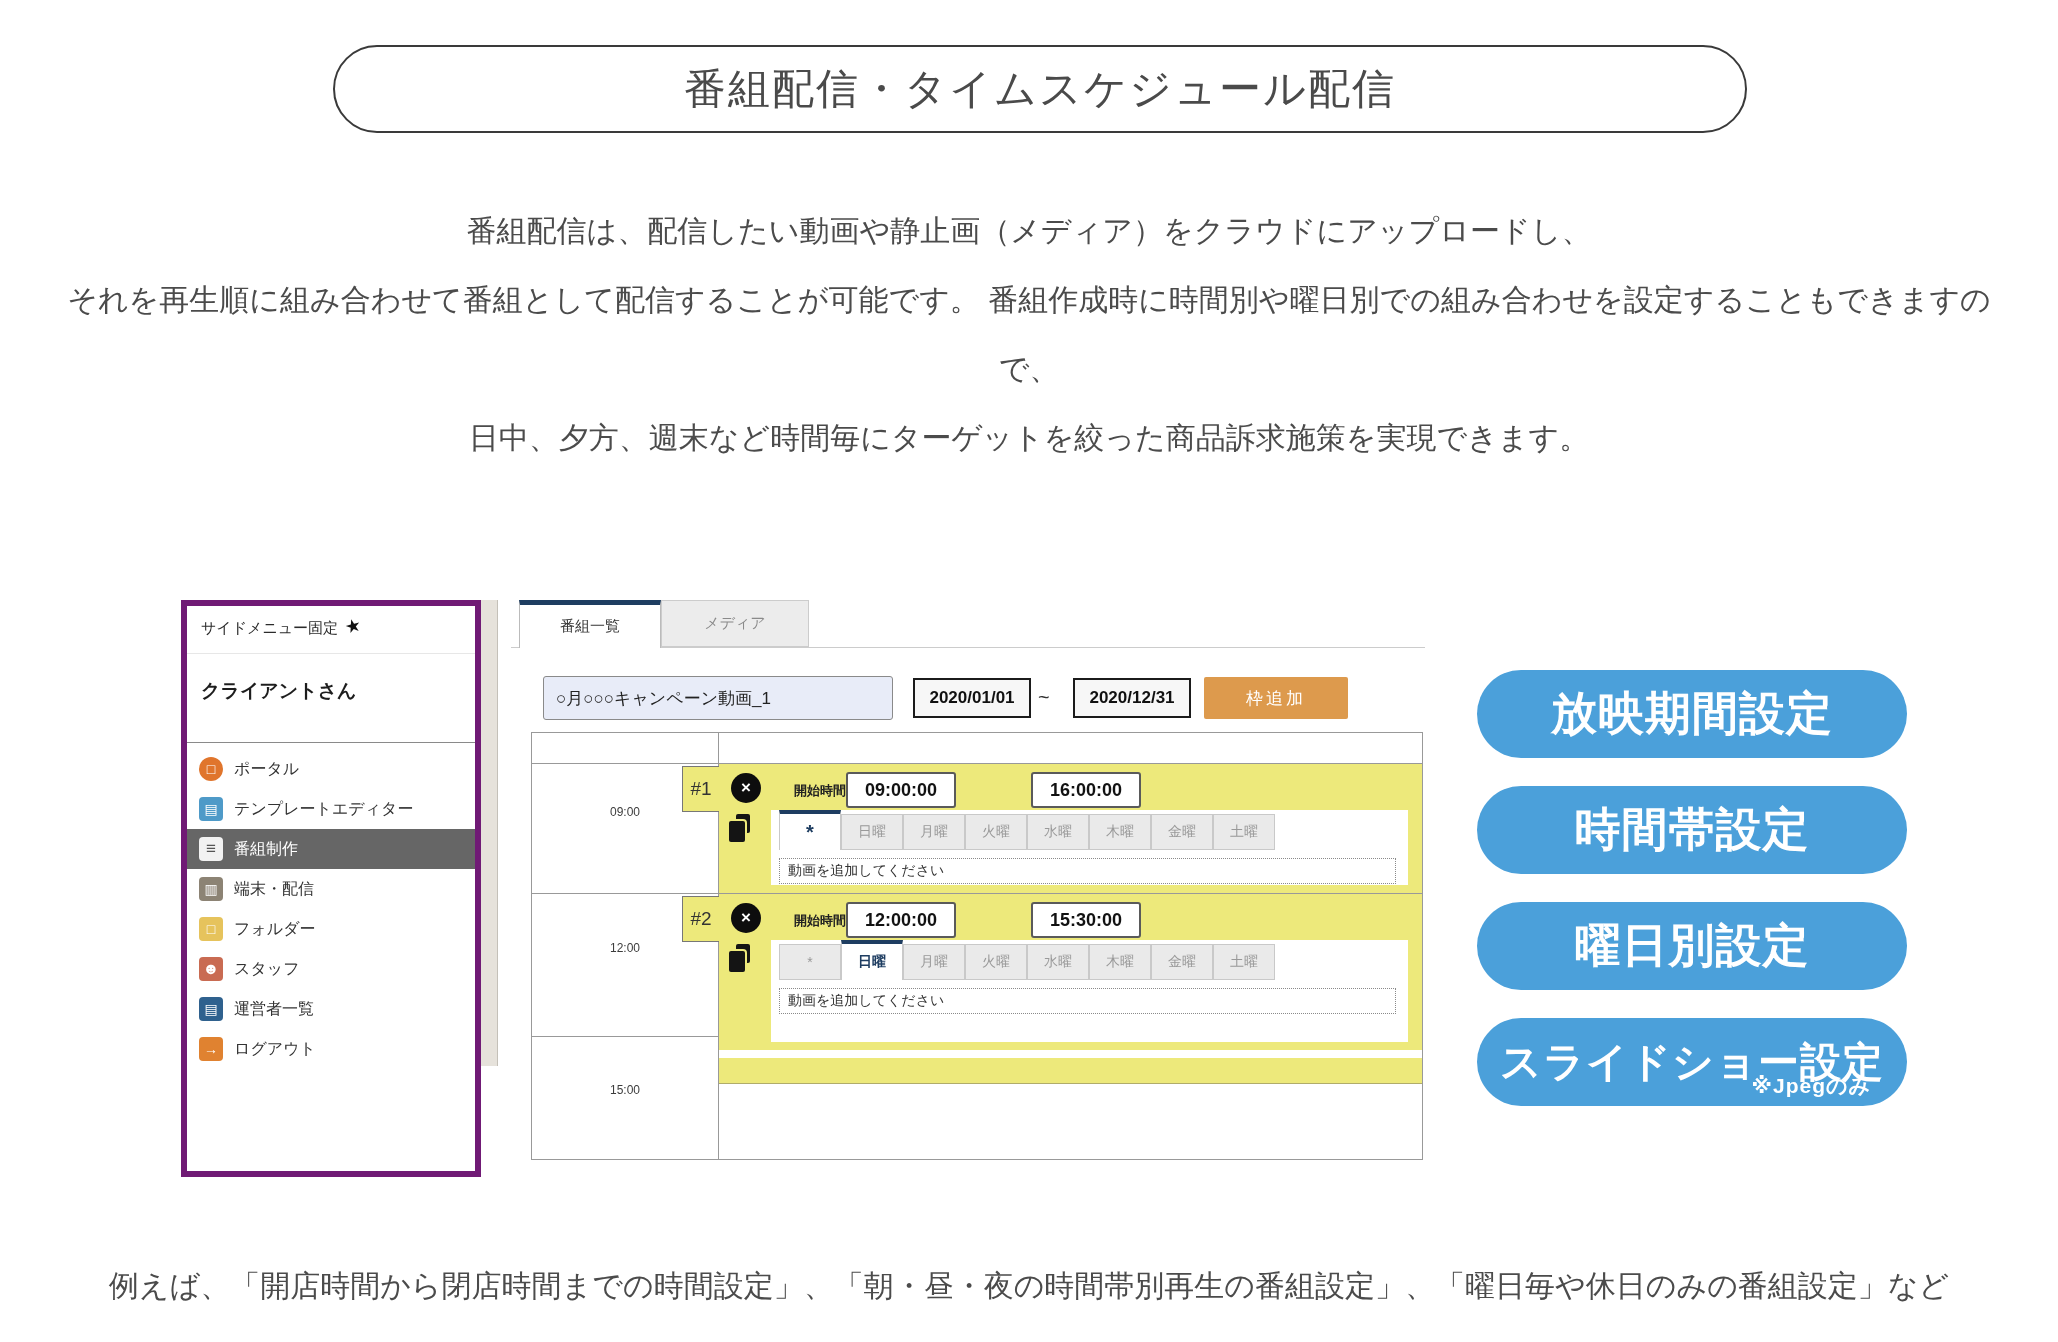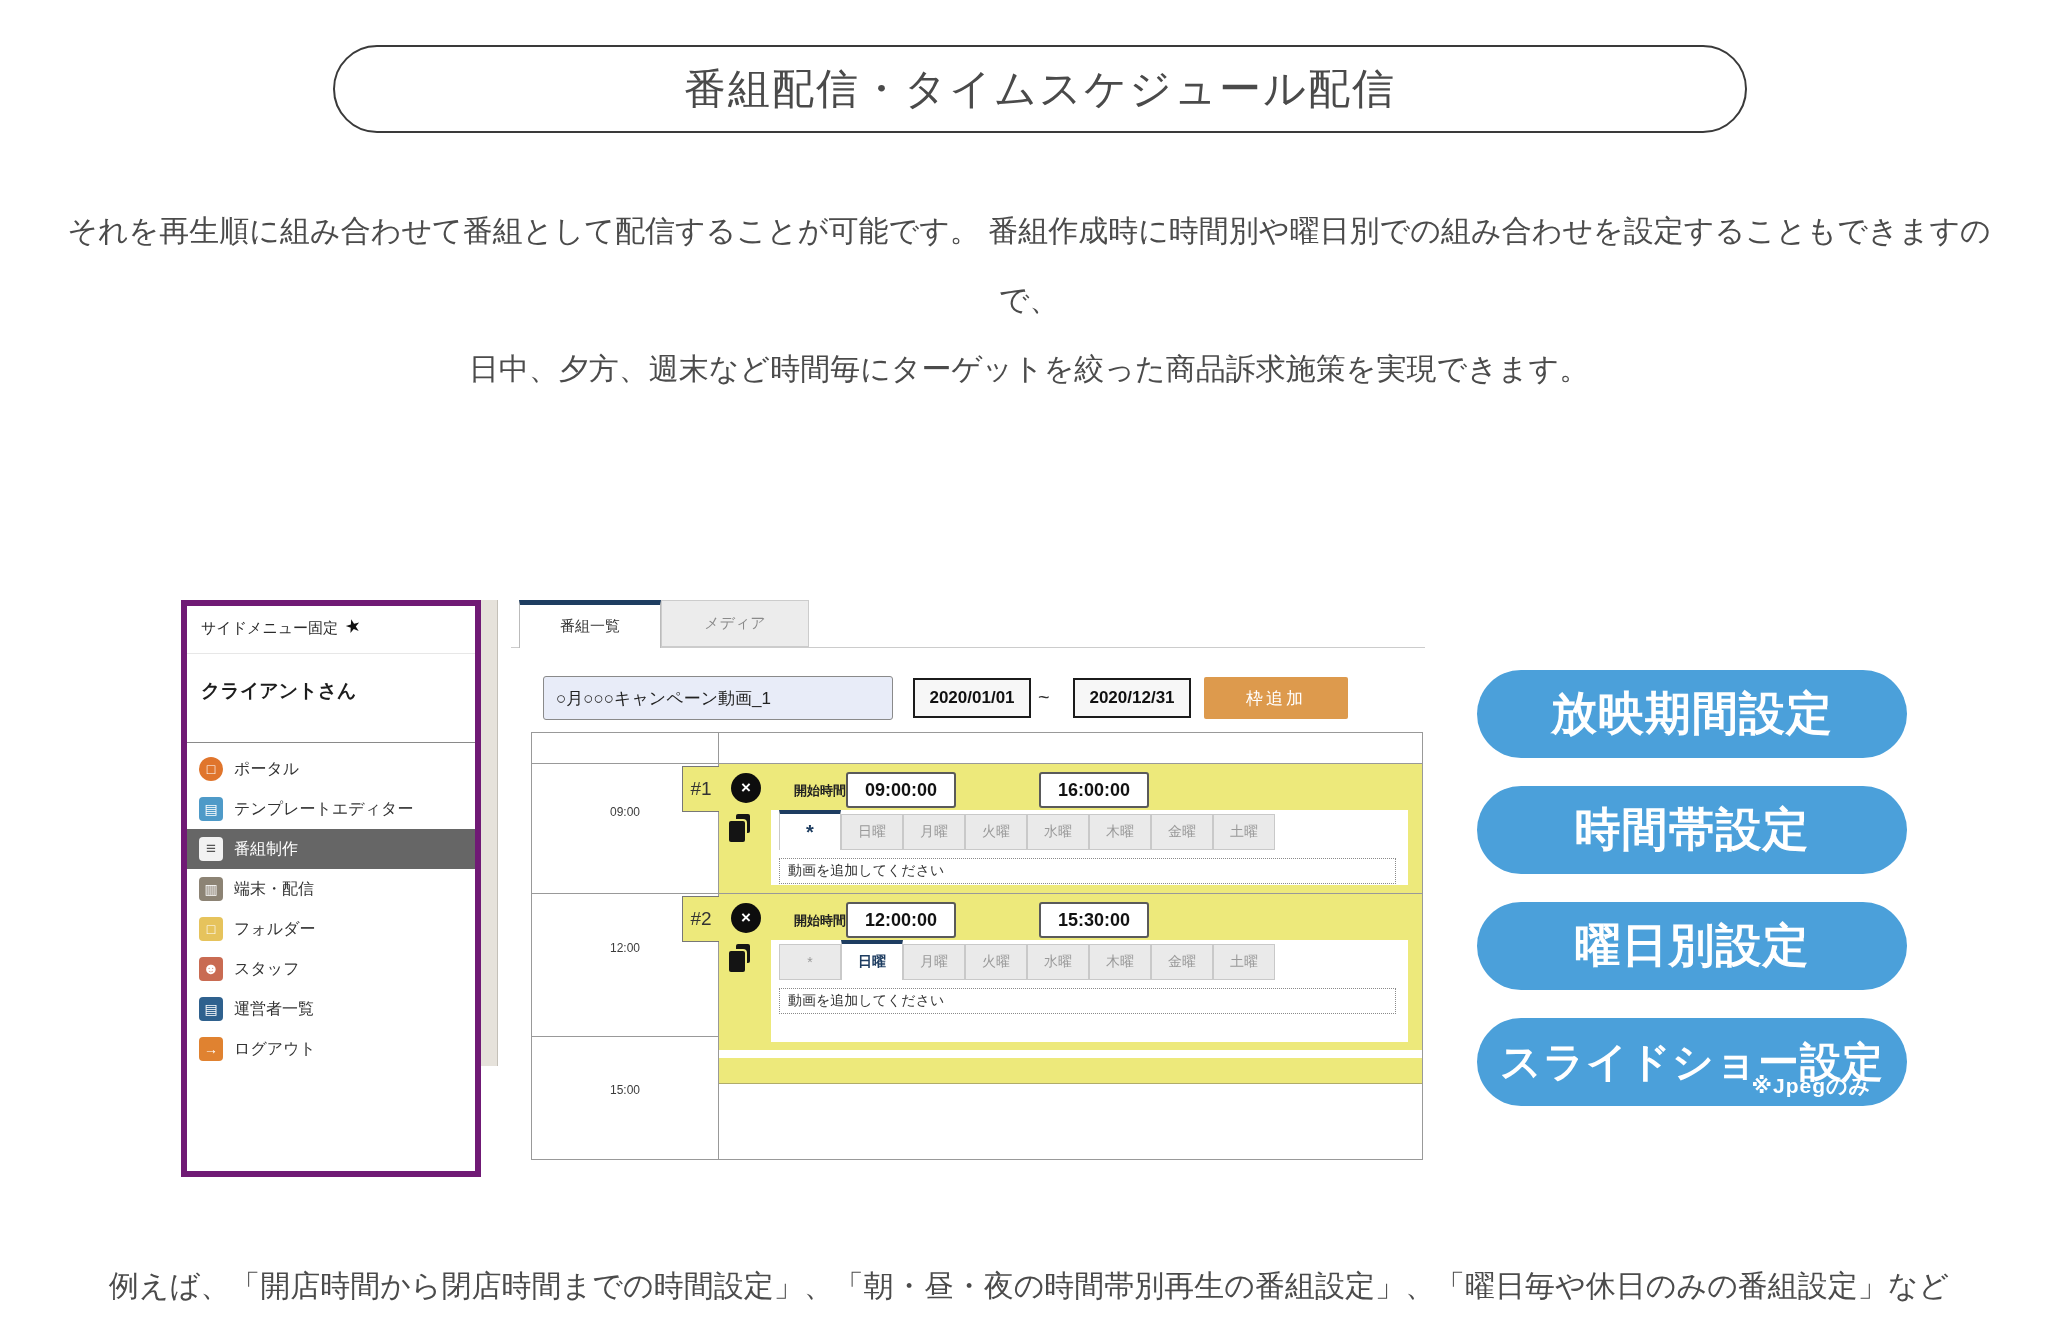--- a/index.html
+++ b/index.html
@@ -96,21 +96,21 @@
           display:flex; align-items:center; justify-content:center;
           font-size:19px; color:#333; }
   .xcirc { position:absolute; left:12px; top:9px; width:30px; height:30px; border-radius:50%;
            background:#0d0d0d; color:#fff; font-size:17px; font-weight:bold;
            display:flex; align-items:center; justify-content:center; cursor:pointer; }
   .blbl { position:absolute; top:18px; font-size:13px; font-weight:bold; color:#222; }
   .blblA { left:57px;padding-left:18px; } .blblB { left:252px;margin-top:43px; }
   .binput { position:absolute; top:8px; width:110px; height:36px; background:#fff;
             border:2px solid #5a5a5a; border-radius:3px; font-size:18px; font-weight:bold;
             color:#111; display:flex; align-items:center; justify-content:center; }
-  .binA { left:127px; } .binB { left:320px; }
+  .binA { left:127px; } .binB { left:312px; }
   .copy-ic { position:absolute; left:10px; top:50px; width:26px; height:28px; cursor:pointer; }
   .pg-back  { position:absolute; left:7px; top:0; width:14px; height:19px; background:#141414; border-radius:2px; }
   .pg-front { position:absolute; left:0; top:7px; width:16px; height:21px; background:#141414;
               border-radius:2px; box-shadow:0 0 0 2px #EDE97B; }
   .panel { position:absolute; left:52px; top:46px; right:14px; bottom:8px; background:#fff; }
   .daytabs { display:flex; align-items:flex-end; height:40px; padding-left:8px; }
   .dtab { width:62px; height:36px; display:flex; align-items:center; justify-content:center;
           font-size:14px; background:#EAEAEA; border:1px solid #c9c9c9; color:#999;
           cursor:pointer; }
   .dtab.active { height:40px; background:#fff; border-bottom:none;
@@ -130,20 +130,21 @@
 </head>
 <body>
 
 <div>
 
   <div class="title-pill">
     <span>番組配信・タイムスケジュール配信</span>
   </div>
 
   <div class="intro">
+    <div>番組配信は、配信したい動画や静止画（メディア）をクラウドにアップロードし、</div>
     <div>それを再生順に組み合わせて番組として配信することが可能です。 番組作成時に時間別や曜日別での組み合わせを設定することもできますの</div>
     <div>で、</div>
     <div>日中、夕方、週末など時間毎にターゲットを絞った商品訴求施策を実現できます。</div>
   </div>
 
   <div class="app">
 
     <div class="sidebar">
       <div class="pin-row">
         <span>サイドメニュー固定</span>

